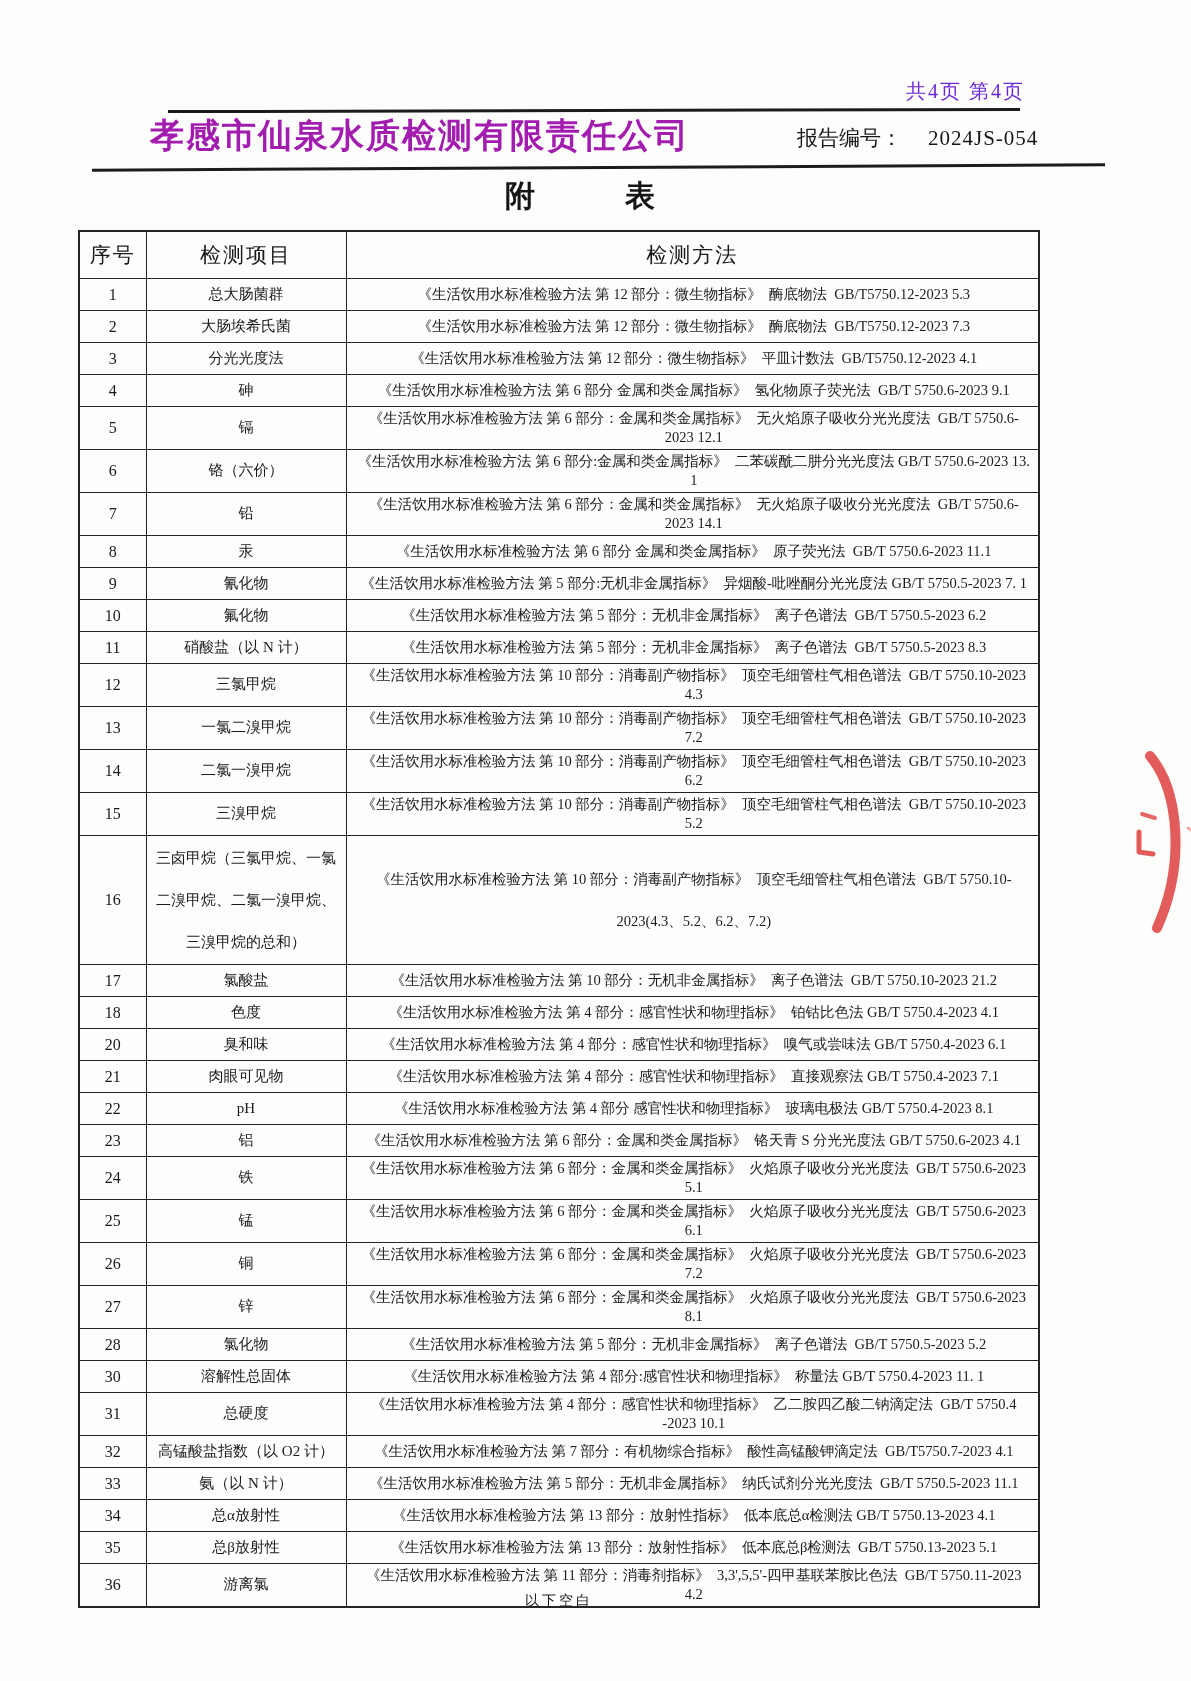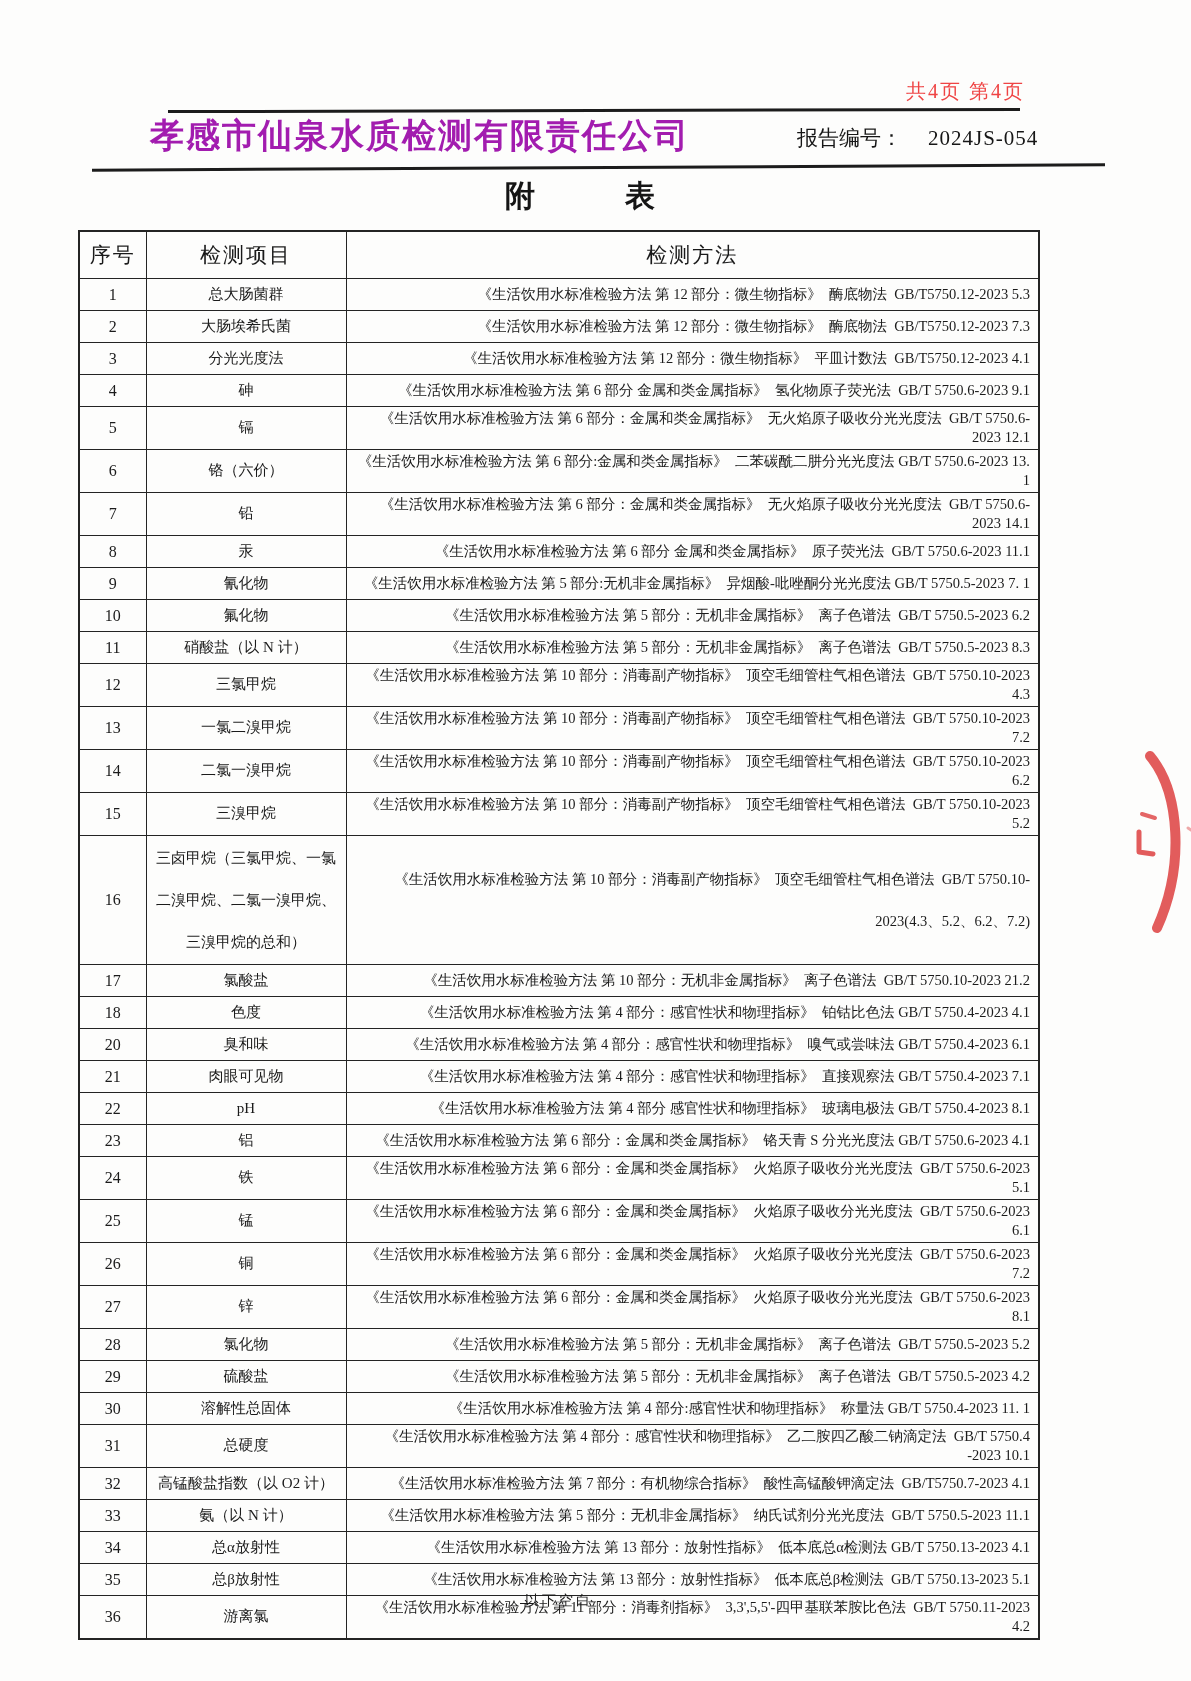--- a/index.html
+++ b/index.html
@@ -10,21 +10,21 @@
     color: #1e1e1e;
     font-family: "Liberation Serif", "DejaVu Serif", serif;
     overflow: hidden;
   }
   .page { position: absolute; inset: 0; background: #fdfdfc; }
 
   .page-info {
     position: absolute;
     top: 78px; left: 820px; width: 205px;
     font-size: 20px; letter-spacing: 2px;
-    text-align: right; color: #ef4444;
+    text-align: right; color: #6d28d9;
   }
   .rule { position: absolute; background: #1c1c1c; }
   .rule-top   { left: 168px; top: 109px; width: 852px; height: 3px; transform: rotate(-0.15deg); }
   .rule-mid   { left: 92px;  top: 166px; width: 1013px; height: 3px; transform: rotate(-0.3deg); }
 
   .company {
     position: absolute;
     left: 150px; top: 113px;
     font-family: "Liberation Sans", "DejaVu Sans", sans-serif;
     font-weight: bold; font-size: 34px; letter-spacing: 2px; color: #a21caf;
@@ -64,21 +64,21 @@
   th.c-no   { width: 67px; }
   th.c-item { width: 200px; }
   table.methods td {
     height: 32px;
     vertical-align: middle;
     color: #1b1b1b;
     line-height: 19px;
   }
   td.no     { text-align: center; font-size: 16px; }
   td.item   { text-align: center; font-size: 15px; padding: 1px 6px; }
-  td.method { text-align: right; font-size: 14.5px; padding: 2px 8px 2px 11px; white-space: pre-wrap; }
+  td.method { text-align: center; font-size: 14.5px; padding: 2px 8px 2px 11px; white-space: pre-wrap; }
 
   
   tbody tr:nth-child(16) td { height: 124px; }
   tbody tr:nth-child(16) td.item   { line-height: 42px; }
   tbody tr:nth-child(16) td.method { line-height: 42px; }
 
   .footer-note {
     position: absolute;
     left: 78px; top: 1592px; width: 962px;
     text-align: center;
@@ -244,25 +244,20 @@
           <td class="no">27</td>
           <td class="item">锌</td>
           <td class="method">《生活饮用水标准检验方法 第 6 部分：金属和类金属指标》  火焰原子吸收分光光度法  GB/T 5750.6-2023 8.1</td>
         </tr>
         <tr>
           <td class="no">28</td>
           <td class="item">氯化物</td>
           <td class="method">《生活饮用水标准检验方法 第 5 部分：无机非金属指标》  离子色谱法  GB/T 5750.5-2023 5.2</td>
         </tr>
         <tr>
-          <td class="no">29</td>
-          <td class="item">硫酸盐</td>
-          <td class="method">《生活饮用水标准检验方法 第 5 部分：无机非金属指标》  离子色谱法  GB/T 5750.5-2023 4.2</td>
-        </tr>
-        <tr>
           <td class="no">30</td>
           <td class="item">溶解性总固体</td>
           <td class="method">《生活饮用水标准检验方法 第 4 部分:感官性状和物理指标》  称量法 GB/T 5750.4-2023 11. 1</td>
         </tr>
         <tr>
           <td class="no">31</td>
           <td class="item">总硬度</td>
           <td class="method">《生活饮用水标准检验方法 第 4 部分：感官性状和物理指标》  乙二胺四乙酸二钠滴定法  GB/T 5750.4 -2023 10.1</td>
         </tr>
         <tr>

